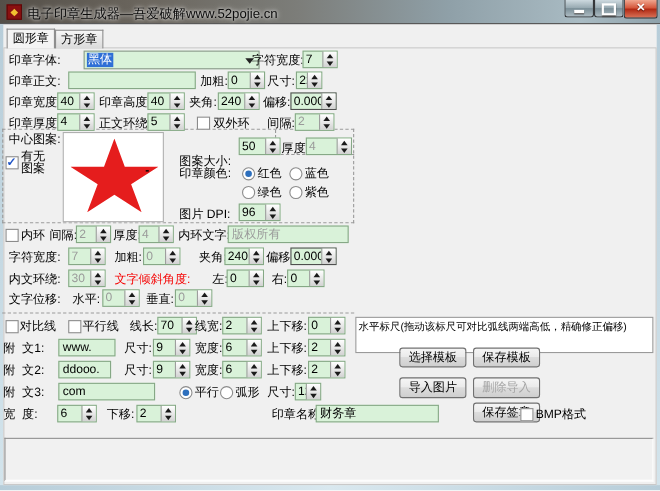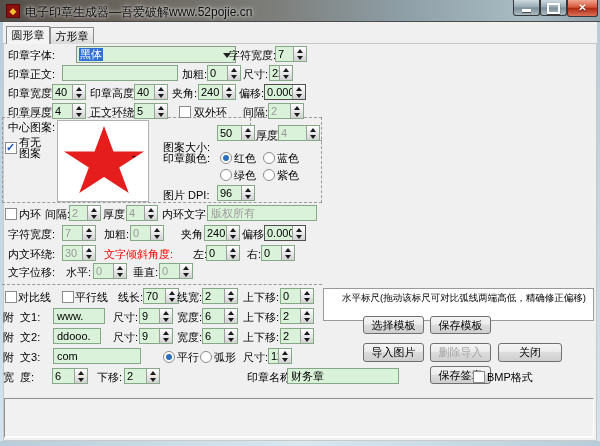--- a/index.html
+++ b/index.html
@@ -49,21 +49,21 @@
   .btn{position:absolute;box-sizing:border-box;border:1px solid #707070;border-radius:3px;
     background:linear-gradient(#f5f5f5,#ebebeb 45%,#dcdcdc 50%,#cfcfcf);text-align:center;color:#000;z-index:4;line-height:16px;margin-left:25px;}
   .btn.disabled{color:#a5a5a5;}
   .dash-box{position:absolute;border:1px dashed #9a9a9a;box-sizing:border-box;z-index:2;}
   .dash-h{position:absolute;border-top:1px dashed #9a9a9a;z-index:2;}
   .dash-v{position:absolute;border-left:1px dashed #9a9a9a;z-index:2;}
   .imgbox{position:absolute;left:57px;top:120px;width:92px;height:82px;background:#fff;border:1px solid #b0b0b0;box-sizing:border-box;z-index:4;}
   .star{position:absolute;left:6px;top:5px;width:80px;height:72px;background:#e51d1d;
     clip-path:polygon(50% 0,61.8% 35.5%,100% 35.5%,69% 57.5%,80.9% 93%,50% 71%,19.1% 93%,31% 57.5%,0 35.5%,38.2% 35.5%);}
   .minus{position:absolute;left:74px;top:28px;color:#000;font-weight:bold;}
-  .rulerbox{position:absolute;left:323px;top:288px;width:271px;height:33px;background:#fff;border:1px solid #9a9a9a;box-sizing:border-box;line-height:18px;padding-left:18px;font-size:9.5px;white-space:nowrap;overflow:hidden;z-index:4;}
+  .rulerbox{position:absolute;left:323px;top:288px;width:271px;height:33px;background:#fff;border:1px solid #9a9a9a;box-sizing:border-box;line-height:18px;padding-left:2px;font-size:9.5px;white-space:nowrap;overflow:hidden;z-index:4;}
   .footer{position:absolute;left:4px;top:398px;width:590px;height:40px;background:#f1f1f1;box-sizing:border-box;
     border-top:1px solid #909090;border-left:1px solid #909090;border-bottom:2px solid #fdfdfd;border-right:1px solid #fdfdfd;z-index:4;}
   .ftxt{position:absolute;white-space:nowrap;line-height:14px;}
   .ftxt.red{color:#ee0000;}
   .ftxt.green{color:#009944;}
   .ftxt.link{color:#0000dd;text-decoration:underline;font-family:"DejaVu Sans Mono",monospace;font-size:10px;font-weight:bold;}
 </style>
 </head>
 <body>
 
@@ -441,21 +441,20 @@
       </span>
   </div>
   <div class="lbl" style="left:247px;top:369px">印章名称:</div>
   <div class="inp" style="left:287px;top:368px;width:112px">财务章</div>
 
   <div class="rulerbox">水平标尺(拖动该标尺可对比弧线两端高低，精确修正偏移)</div>
   <div class="btn" style="left:338px;top:316px;width:61px;height:18px">选择模板</div>
   <div class="btn" style="left:405px;top:316px;width:61px;height:18px">保存模板</div>
   <div class="btn disabled" style="left:405px;top:343px;width:61px;height:19px">删除导入</div>
   <div class="btn" style="left:338px;top:343px;width:61px;height:19px">导入图片</div>
-  <div class="btn" style="left:473px;top:343px;width:64px;height:19px">关闭</div>
   <div class="btn" style="left:405px;top:366px;width:61px;height:18px">保存签章</div>
   <div class="chk" style="left:473px;top:371px"></div>
   <div class="lbl" style="left:487px;top:369px">BMP格式</div>
 
   <div class="footer"></div>
   <div class="ftxt red" style="left:8px;top:403px">本软件仅提供制作圆形印章图案参考试用</div>
   <div class="ftxt red" style="left:173px;top:403px">产品声明</div>
   <div class="ftxt green" style="left:222px;top:403px">模板的打开界面要与保存界面一致</div>
   <div class="ftxt green" style="left:363px;top:403px">提示</div>
   <div class="ftxt link" style="left:62px;top:421px">http://www.kinggrid.com</div>

